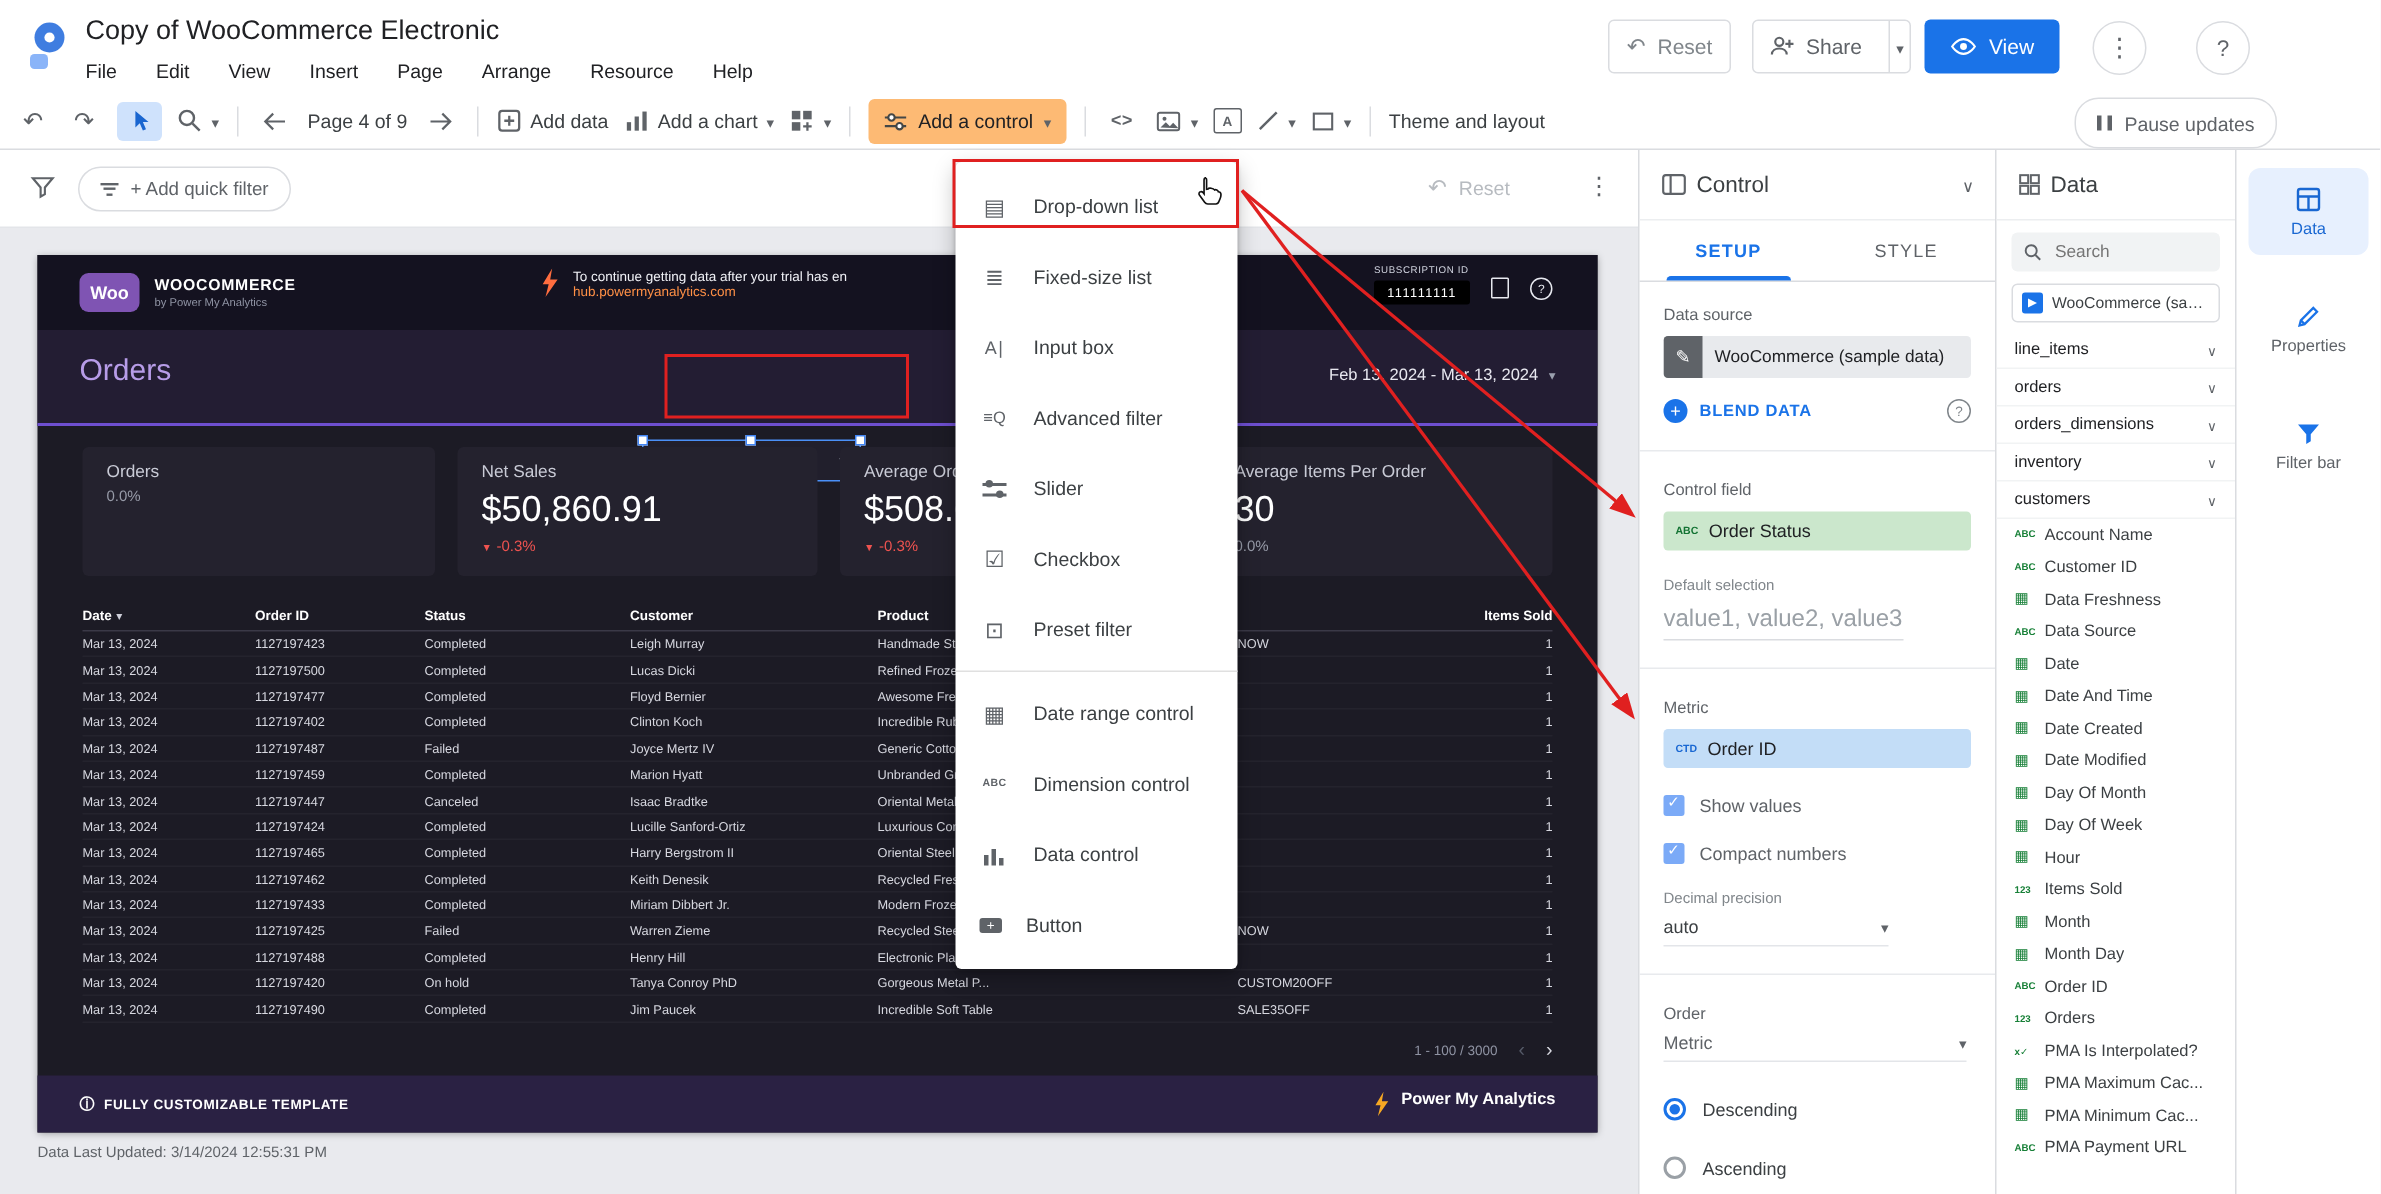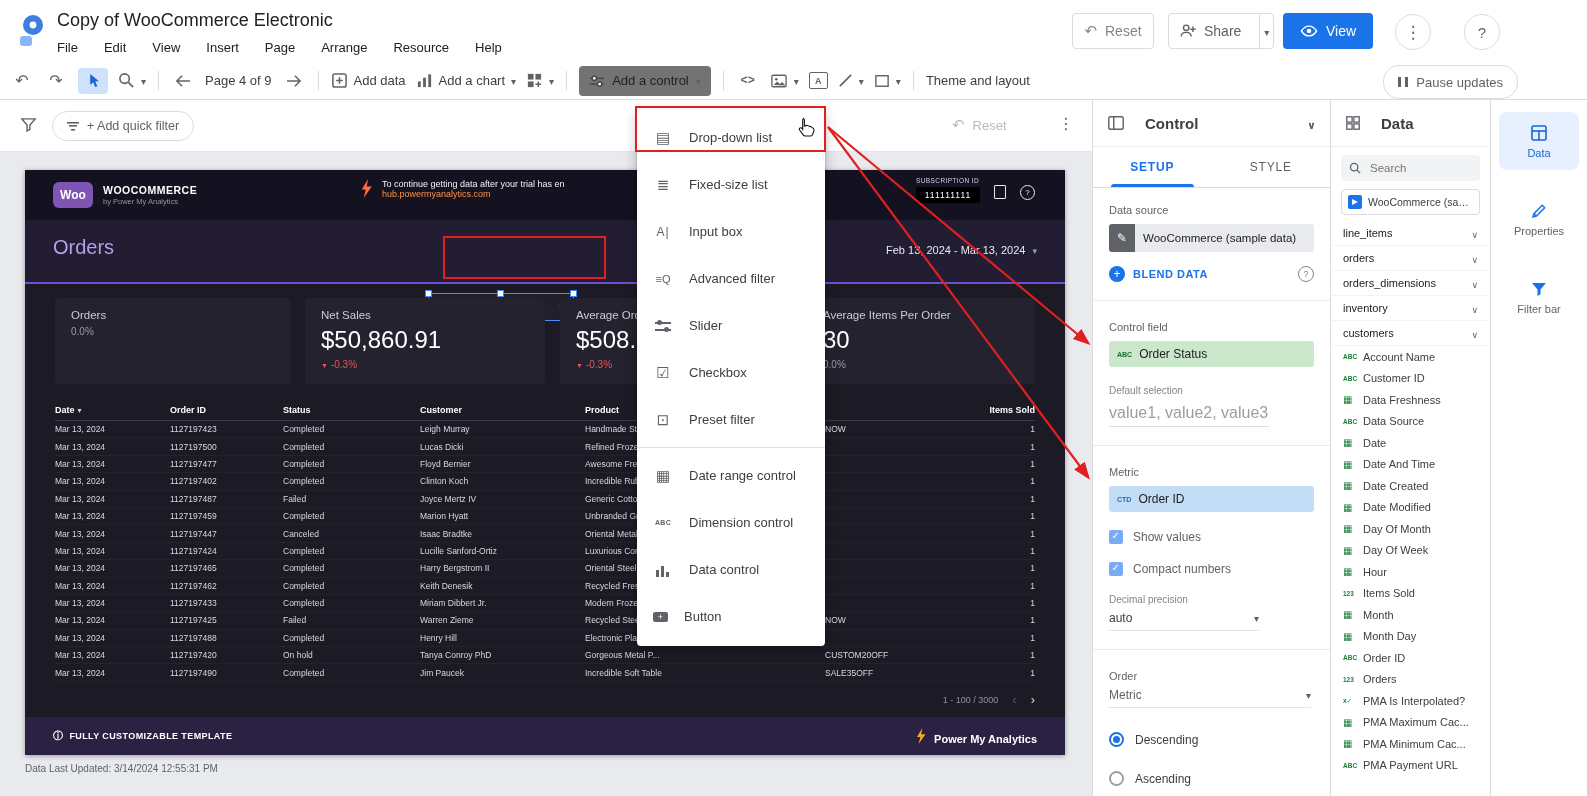--- a/index.html
+++ b/index.html
@@ -27,21 +27,21 @@
   .help::before{content:"?";font-size:15px;}
 
   
   .tbar{position:absolute;left:0;top:62px;width:1587px;height:38px;background:#fff;border-bottom:1px solid #dadce0;display:flex;align-items:center;padding-left:10px;box-sizing:border-box;gap:10px;font-size:13px;color:#3c4043;}
   .t-ic{width:24px;height:26px;display:flex;align-items:center;justify-content:center;color:#5f6368;}
   .t-div{width:1px;height:20px;background:#dadce0;margin:0 2px;}
   .glyph-undo::before{content:"↶";font-size:16px;}
   .glyph-redo::before{content:"↷";font-size:16px;}
   .cursor-tool{width:30px;height:26px;background:#cfe2fc;border-radius:4px;display:flex;align-items:center;justify-content:center;}
   .t-group{display:flex;align-items:center;gap:6px;cursor:pointer;}
-  .addctl-pill{display:flex;align-items:center;gap:7px;background:#737373;border-radius:4px;height:30px;padding:0 10px;color:#202124;}
+  .addctl-pill{display:flex;align-items:center;gap:7px;background:#fdba74;border-radius:4px;height:30px;padding:0 10px;color:#202124;}
   .embed-ic::before{content:"<>";font-family:"Liberation Mono","DejaVu Sans Mono",monospace;font-size:12px;font-weight:bold;}
   .texttool{width:17px;height:15px;border:1.6px solid #5f6368;border-radius:2px;font-size:9px;font-weight:bold;color:#5f6368;display:flex;align-items:center;justify-content:center;}
   .texttool::before{content:"A";}
   .pause-pill{position:absolute;right:69px;top:3px;height:32px;border:1px solid #dadce0;border-radius:16px;display:flex;align-items:center;gap:8px;padding:0 14px;color:#5f6368;background:#fff;}
   .pause-ic{width:10px;height:10px;background:linear-gradient(#5f6368,#5f6368) 0 0/3px 10px no-repeat,linear-gradient(#5f6368,#5f6368) 7px 0/3px 10px no-repeat;}
 
   
   .canvas{position:absolute;left:0;top:100px;width:1092px;height:696px;background:#e9eaee;}
   .filterrow{position:absolute;left:0;top:0;width:1092px;height:52px;background:#fff;border-bottom:1px solid #e3e5e9;box-sizing:border-box;}
   .qf-pill{position:absolute;left:52px;top:11px;height:30px;border:1px solid #dadce0;border-radius:15px;display:flex;align-items:center;gap:8px;padding:0 14px;font-size:12.5px;color:#5f6368;box-sizing:border-box;background:#fff;}
@@ -93,40 +93,40 @@
   .c-date{width:115px;} .c-oid{width:113px;} .c-st{width:137px;} .c-cu{width:165px;}
   .c-pr{width:240px;overflow:hidden;} .c-cp{width:130px;overflow:hidden;}
   .c-it{flex:1;text-align:right;}
   .sortchev::before{content:"▾";font-size:8px;margin-left:3px;color:#cfd0da;}
   .pgn{position:absolute;right:30px;top:522px;display:flex;align-items:center;gap:14px;font-size:9px;color:#8f93a3;}
   .pg-prev::before{content:"‹";font-size:13px;color:#555a68;}
   .pg-next::before{content:"›";font-size:13px;color:#d7d8e0;}
   .dfoot{position:absolute;left:0;bottom:0;width:100%;height:38px;background:#2a2143;display:flex;align-items:center;justify-content:space-between;padding:0 28px;box-sizing:border-box;}
   .dfoot-l{font-size:9px;font-weight:bold;color:#fff;letter-spacing:.4px;display:flex;gap:6px;align-items:center;}
   .info-ic::before{content:"ⓘ";font-size:10px;}
-  .dfoot-r{display:flex;align-items:flex-end;gap:7px;color:#fff;font-size:11px;font-weight:bold;}
+  .dfoot-r{display:flex;align-items:flex-start;gap:7px;color:#fff;font-size:11px;font-weight:bold;}
 
   
   .cmenu{position:absolute;left:637px;top:108px;width:188px;background:#fff;border-radius:4px;box-shadow:0 1px 3px rgba(0,0,0,.2),0 5px 14px rgba(0,0,0,.25);padding:6px 0;z-index:40;}
   .cmenu ul{list-style:none;margin:0;padding:0;}
   .cmenu li{display:flex;align-items:center;height:47px;gap:16px;padding-left:16px;cursor:pointer;}
   .mi-ic{width:20px;height:20px;display:flex;align-items:center;justify-content:center;color:#5f6368;font-size:15px;position:relative;flex:none;}
   .mi-lbl{font-size:13px;color:#3c4043;}
   .mdiv{height:1px;background:#e0e0e0;margin:4px 0;}
   [data-name="input-box-icon"]{font-size:12px;letter-spacing:1px;}
   [data-name="advanced-filter-icon"]{font-size:11px;}
   [data-name="dimension-control-icon"]{font-size:7px;font-weight:bold;letter-spacing:.3px;}
   [data-name="slider-icon"]::before{content:"";position:absolute;left:2px;right:2px;top:6px;height:2px;background:#5f6368;box-shadow:0 7px 0 #5f6368;}
   [data-name="slider-icon"]::after{content:"";position:absolute;width:5px;height:5px;border-radius:50%;background:#5f6368;left:4px;top:4.5px;box-shadow:7px 7px 0 #5f6368;}
   [data-name="data-control-icon"]{background:linear-gradient(#5f6368,#5f6368) 3px 10px/3px 7px no-repeat,linear-gradient(#5f6368,#5f6368) 8px 6px/3px 11px no-repeat,linear-gradient(#5f6368,#5f6368) 13px 12px/3px 5px no-repeat;}
   [data-name="button-icon"]{background:#5f6368;color:#fff;width:15px;height:10px;border-radius:2px;font-size:9px;line-height:10px;}
 
   
   .cpanel{position:absolute;left:1092px;top:100px;width:238px;height:696px;background:#fff;border-left:1px solid #dadce0;box-sizing:border-box;}
-  .p-hd{height:46px;display:flex;align-items:center;padding:0 14px;gap:20px;border-bottom:1px solid #eceef0;font-size:15px;color:#3c4043;font-weight:700;}
+  .p-hd{height:46px;display:flex;align-items:center;padding:0 14px;gap:6px;border-bottom:1px solid #eceef0;font-size:15px;color:#3c4043;font-weight:400;}
   .p-hd .sp{flex:1;}
   .thin-chev::before{content:"∨";font-size:11px;color:#5f6368;}
   .tabs{display:flex;height:40px;border-bottom:1px solid #dadce0;font-size:12px;letter-spacing:.8px;}
   .tab{flex:1;display:flex;align-items:center;justify-content:center;color:#5f6368;cursor:pointer;position:relative;}
   .tab.on{color:#1a73e8;font-weight:bold;}
   .tab.on::after{content:"";position:absolute;left:18px;right:18px;bottom:0;height:3px;background:#1a73e8;border-radius:3px 3px 0 0;}
   .cp-body{padding:0 16px;}
   .cp-lbl{font-size:11px;color:#5f6368;margin-top:20px;}
   .cp-lbl.first{margin-top:16px;}
   .cp-sub{font-size:10px;color:#80868b;margin-top:18px;}

